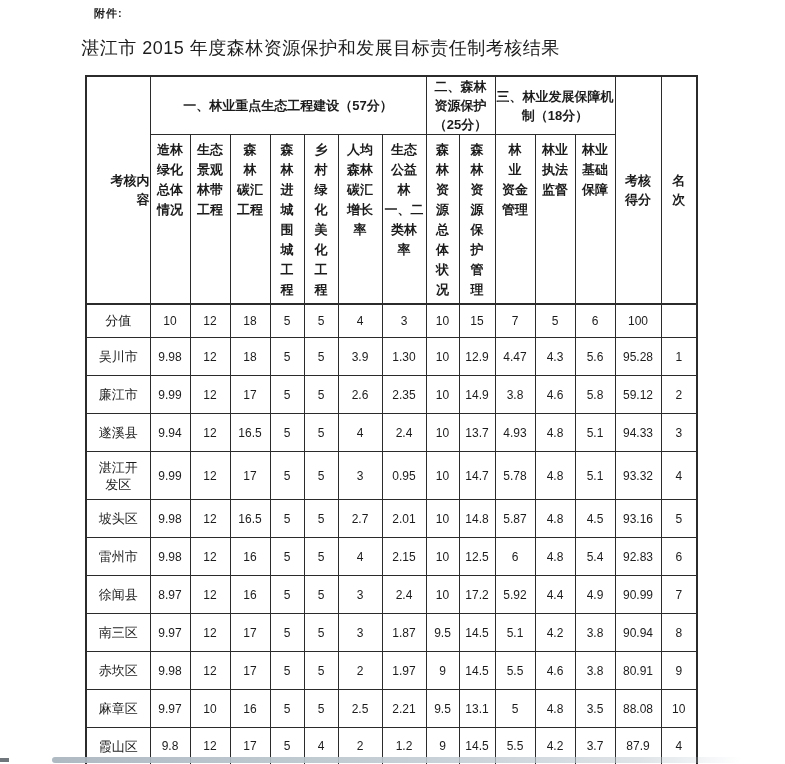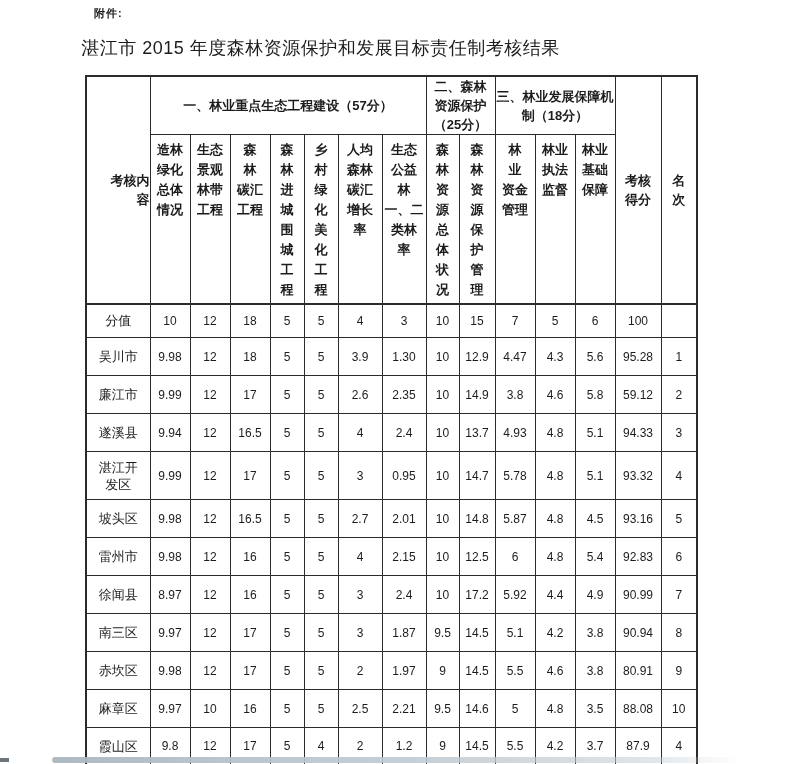--- a/index.html
+++ b/index.html
@@ -372,21 +372,21 @@
       <tr>
         <td class="rowlabel">麻章区</td>
         <td>9.97</td>
         <td>10</td>
         <td>16</td>
         <td>5</td>
         <td>5</td>
         <td>2.5</td>
         <td>2.21</td>
         <td>9.5</td>
-        <td>14.6</td>
+        <td>13.1</td>
         <td>5</td>
         <td>4.8</td>
         <td>3.5</td>
         <td>88.08</td>
         <td>10</td>
       </tr>
       <tr>
         <td class="rowlabel">霞山区</td>
         <td>9.8</td>
         <td>12</td>

